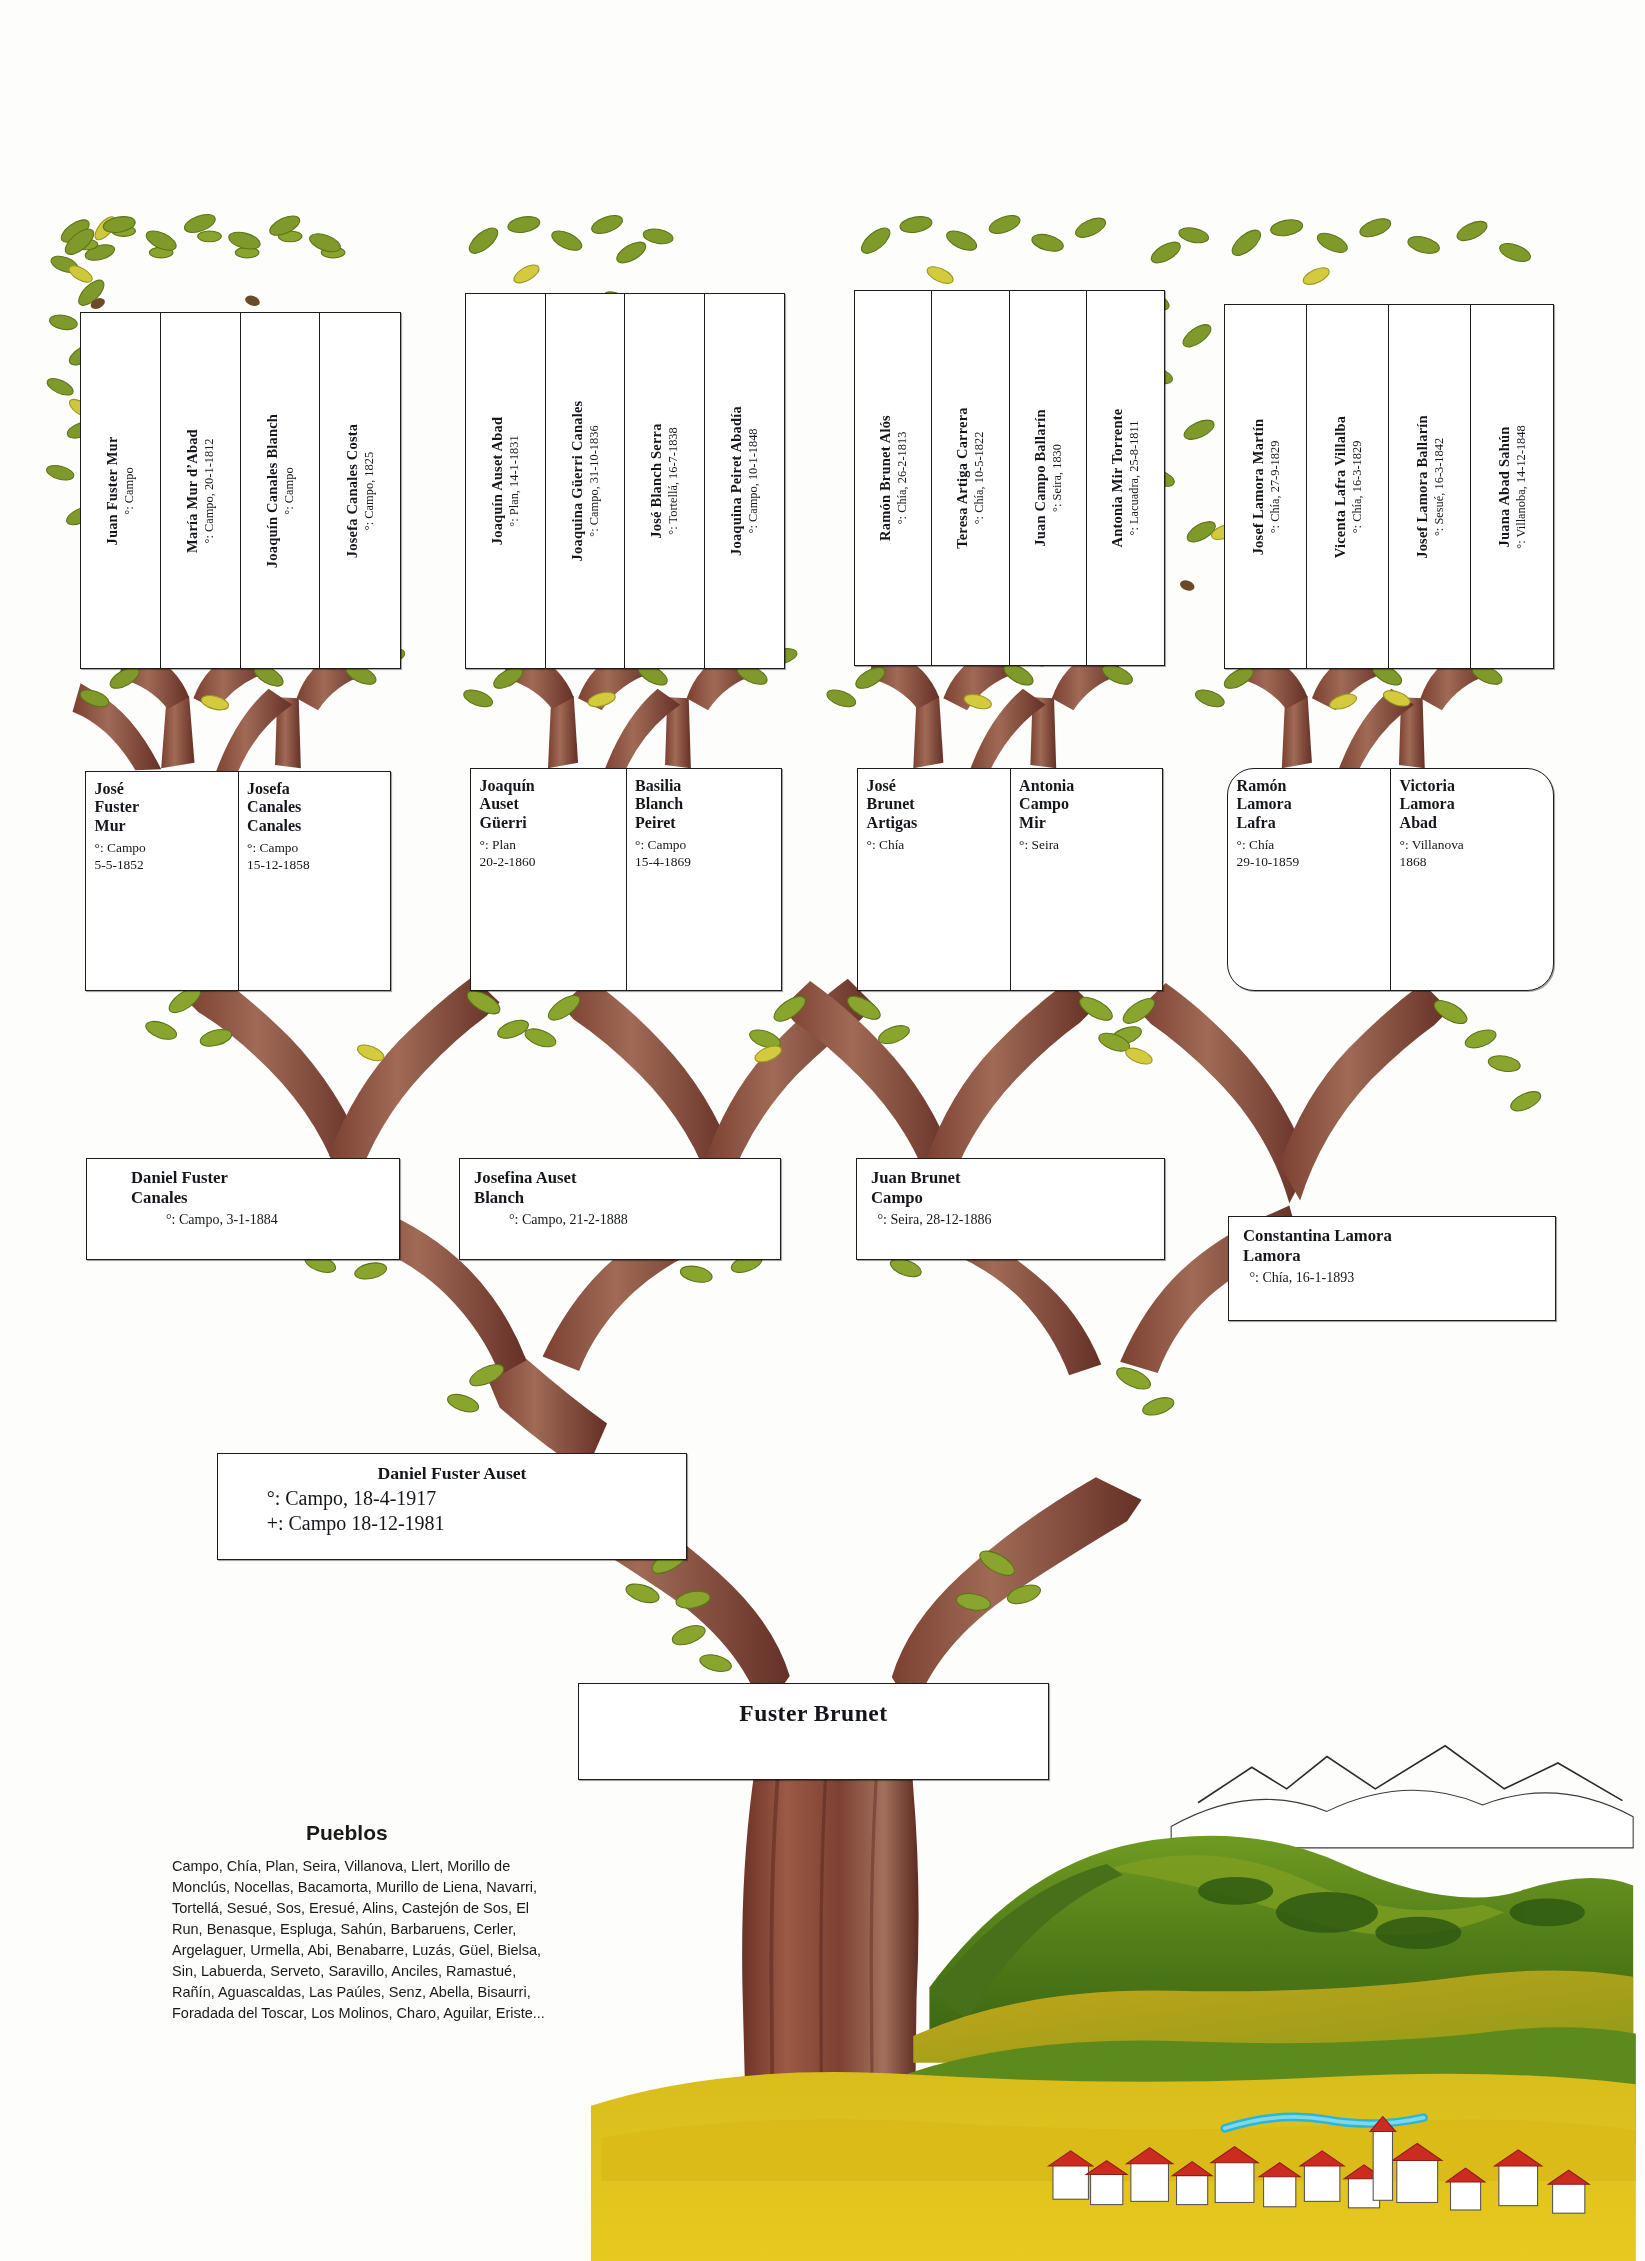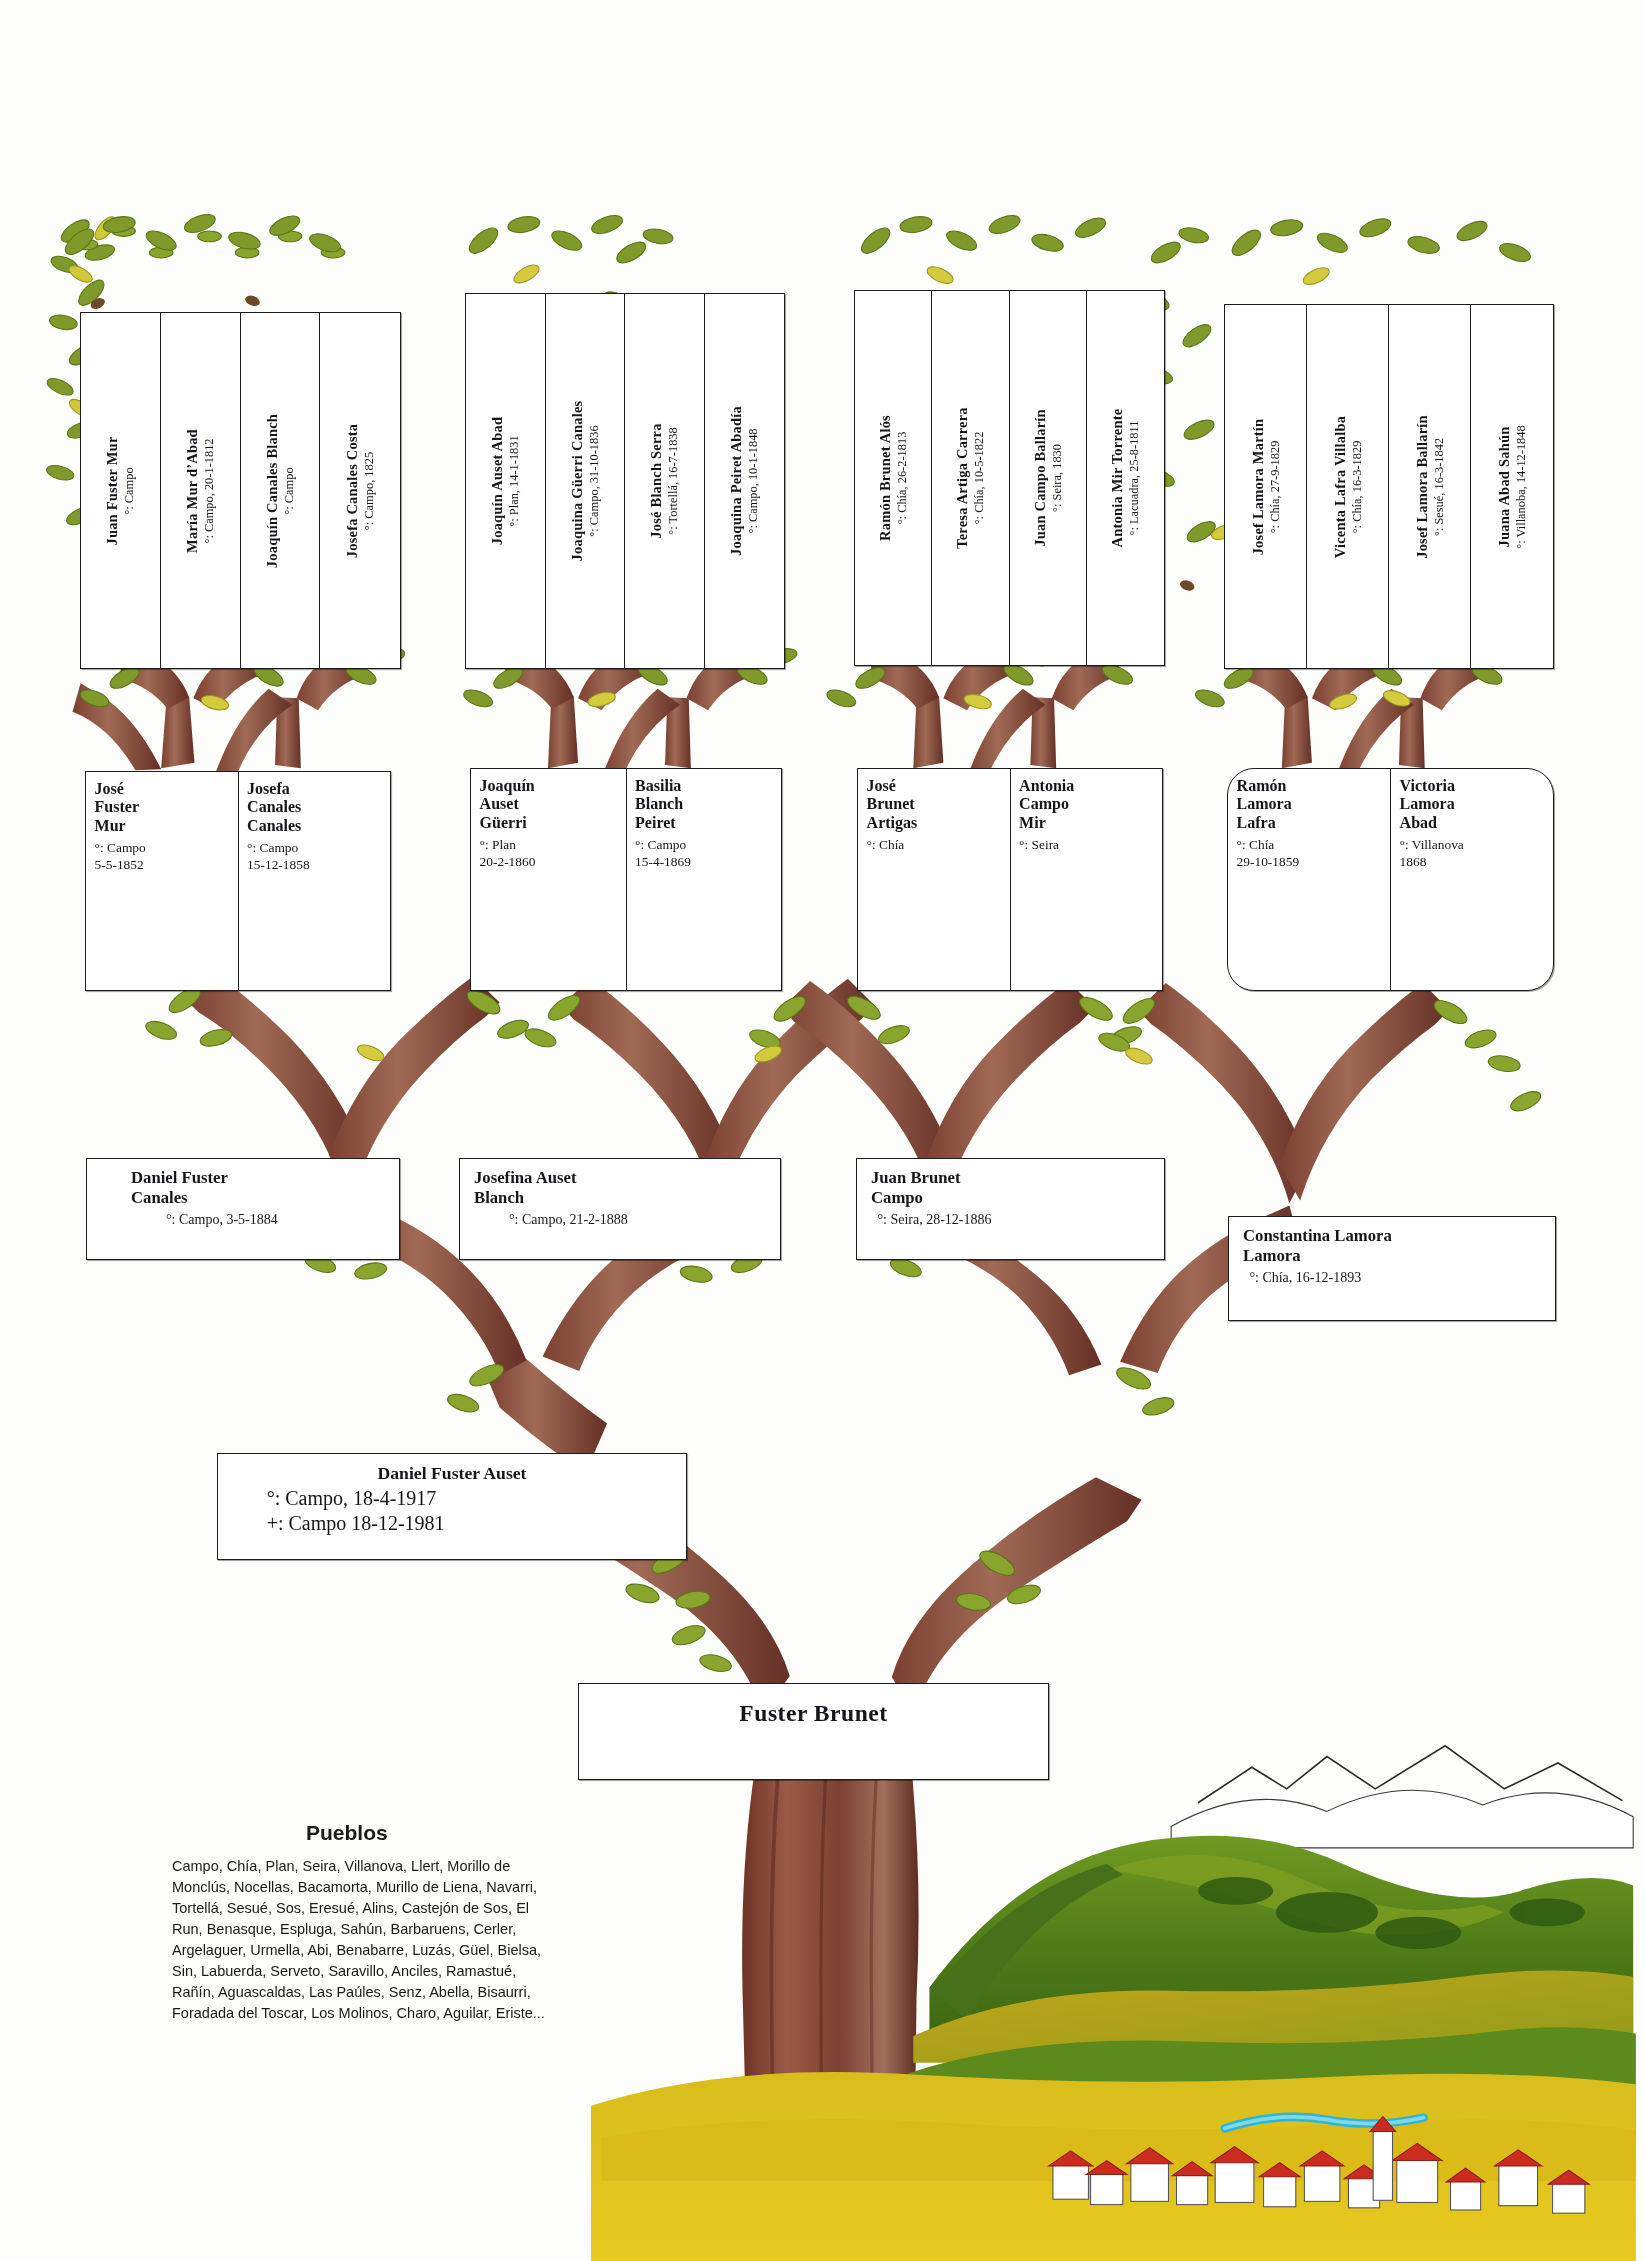--- a/index.html
+++ b/index.html
@@ -699,36 +699,36 @@
       <div class="g3-data multiline">°: Chía<br>29-10-1859</div>
     </div>
     <div class="g3-cell">
       <div class="g3-name multiline">Victoria<br>Lamora<br>Abad</div>
       <div class="g3-data multiline">°: Villanova<br>1868</div>
     </div>
   </div>
 
   <div class="box g2-box" style="left:86px; top:1158px; width:314px; height:102px;padding-left:44px;">
     <div class="g2-name multiline">Daniel Fuster<br>Canales</div>
-    <div class="g2-data multiline" style="margin-left:35px;">°: Campo, 3-5-1884</div>
+    <div class="g2-data multiline" style="margin-left:35px;">°: Campo, 3-1-1884</div>
   </div>
 
   <div class="box g2-box" style="left:459px; top:1158px; width:322px; height:102px;">
     <div class="g2-name multiline">Josefina Auset<br>Blanch</div>
     <div class="g2-data multiline" style="margin-left:35px;">°: Campo, 21-2-1888</div>
   </div>
 
   <div class="box g2-box" style="left:856px; top:1158px; width:309px; height:102px;">
     <div class="g2-name multiline">Juan Brunet<br>Campo</div>
     <div class="g2-data multiline" style="margin-left:6.4px;">°: Seira, 28-12-1886</div>
   </div>
 
   <div class="box g2-box" style="left:1228px; top:1216px; width:328px; height:105px;">
     <div class="g2-name multiline">Constantina Lamora<br>Lamora</div>
-    <div class="g2-data multiline" style="margin-left:6.4px;">°: Chía, 16-12-1893</div>
+    <div class="g2-data multiline" style="margin-left:6.4px;">°: Chía, 16-1-1893</div>
   </div>
 
   <div class="box g1-box" style="left:217px; top:1429px; width:470px; height:107px;margin-top:24px;">
     <div class="g1-name">Daniel Fuster Auset</div>
     <div class="g1-data multiline">°: Campo, 18-4-1917<br>+: Campo 18-12-1981</div>
   </div>
 
 
   <div class="box root-box" style="left:578px; top:1683px; width:471px; height:97px;">
     <div class="root-name">Fuster Brunet</div>

